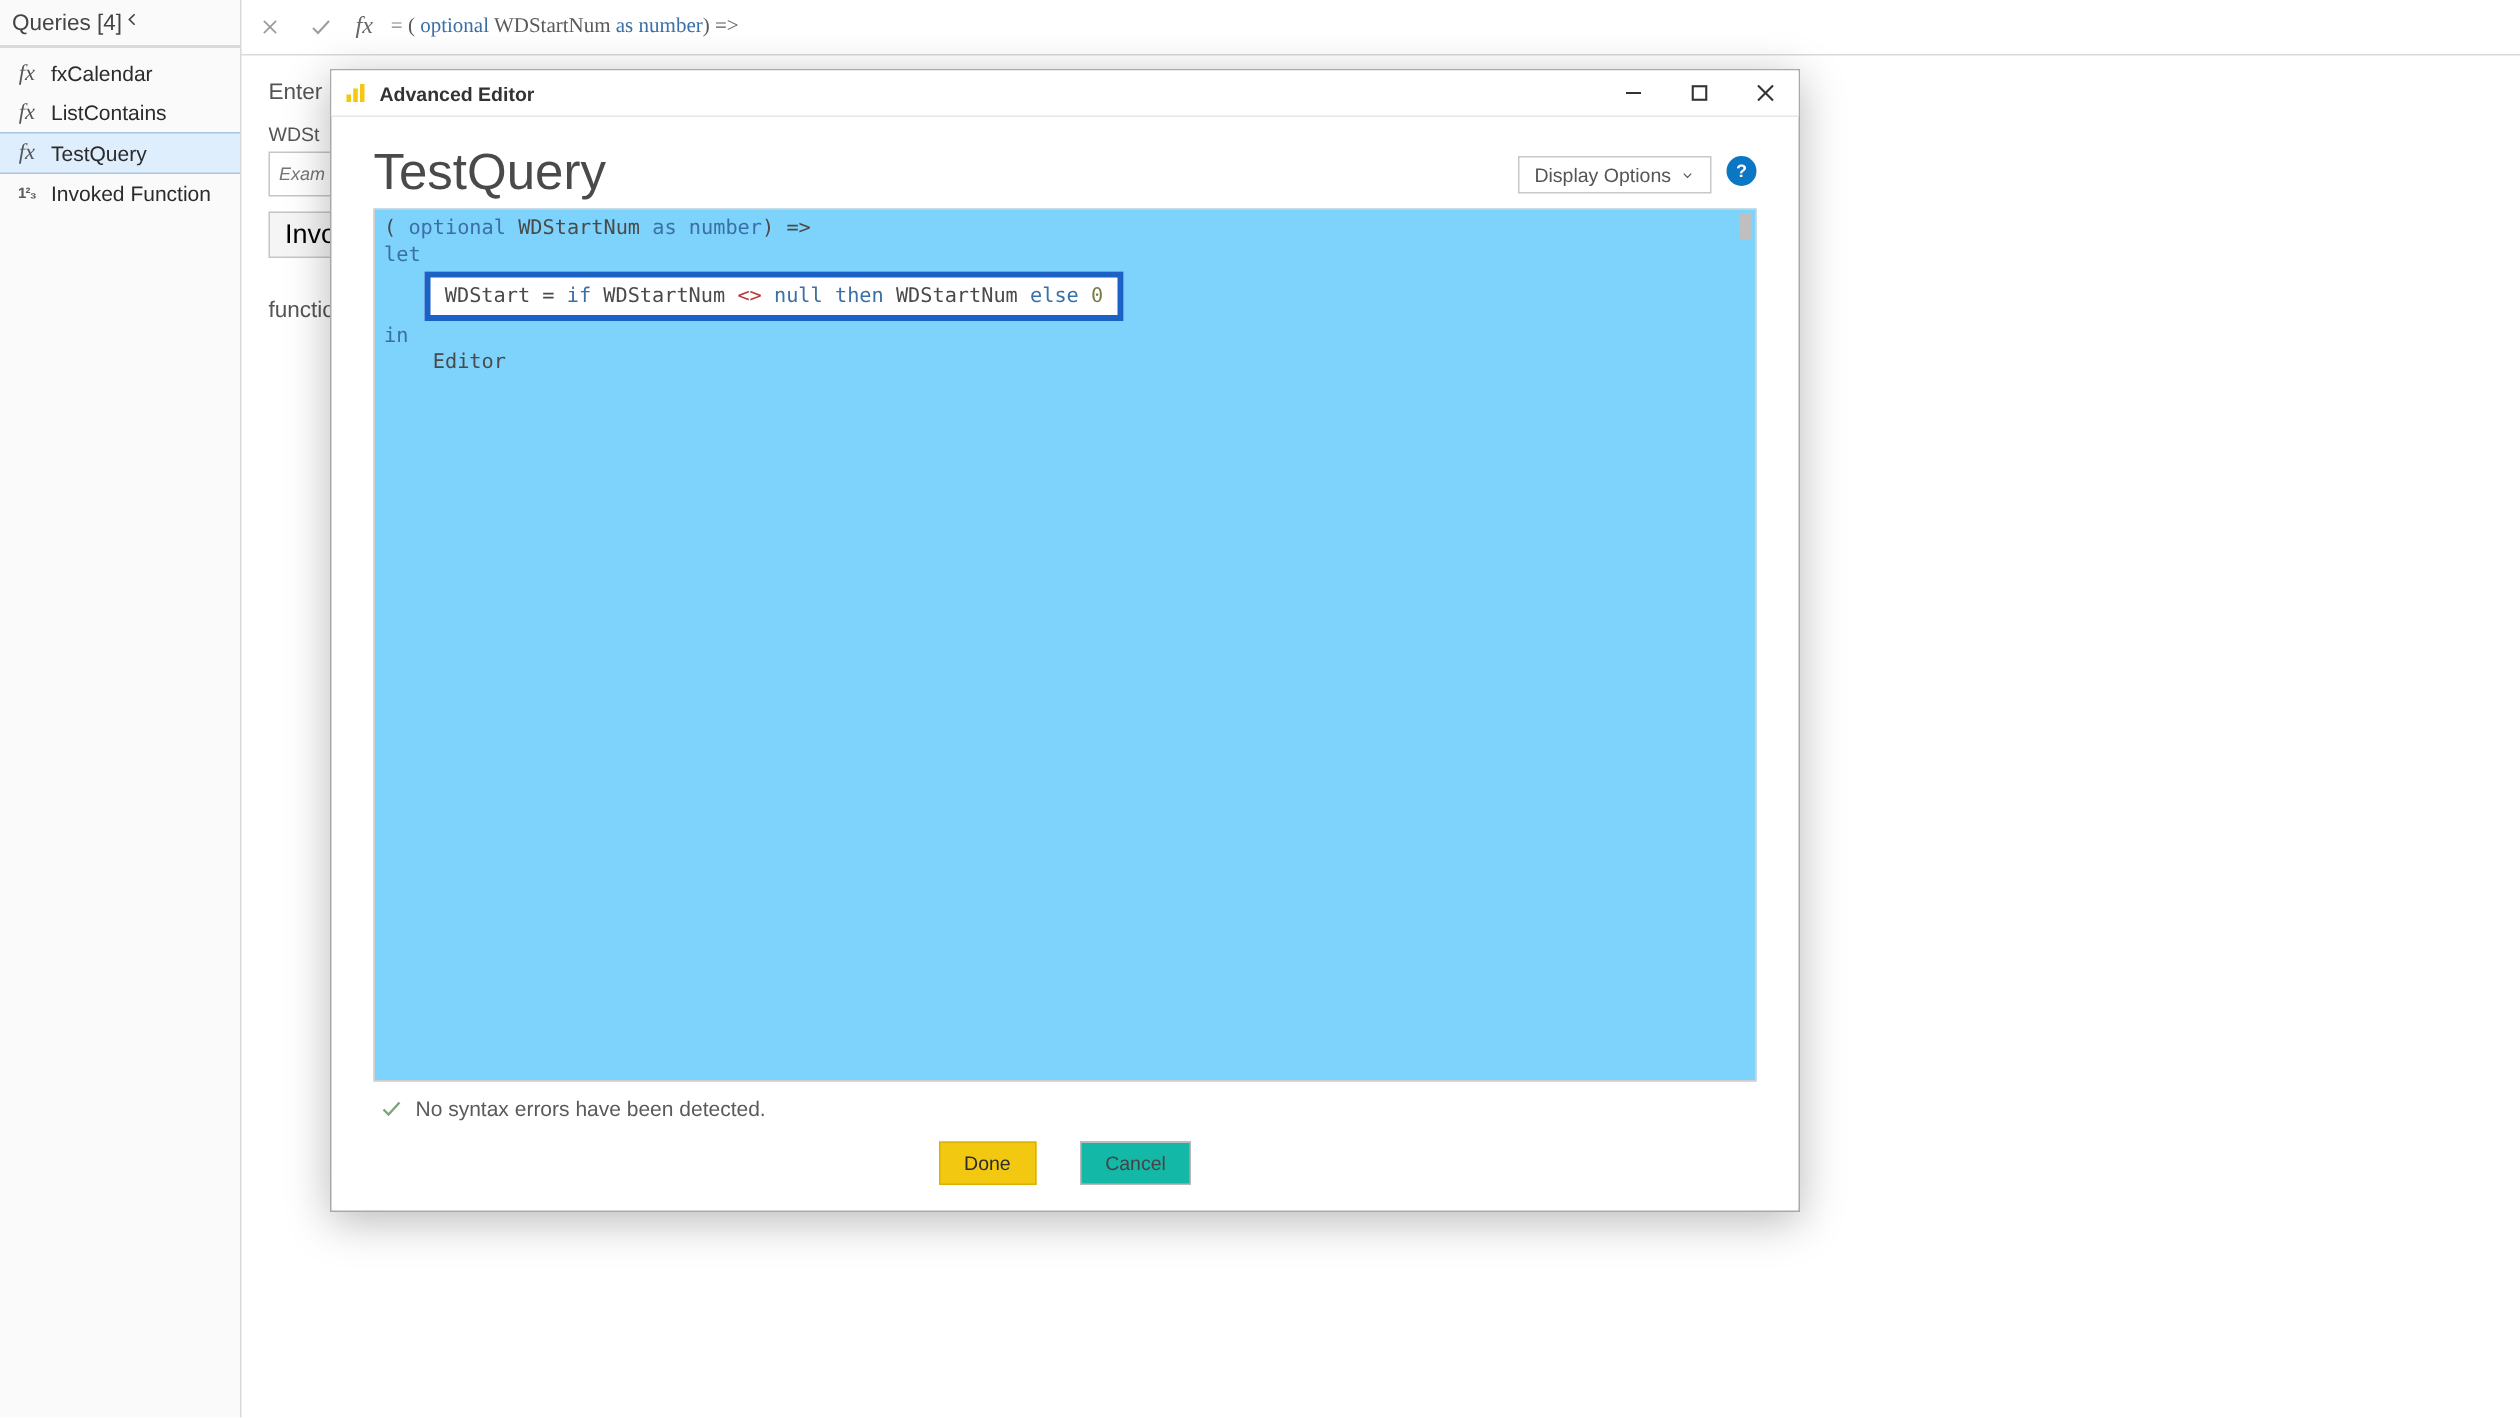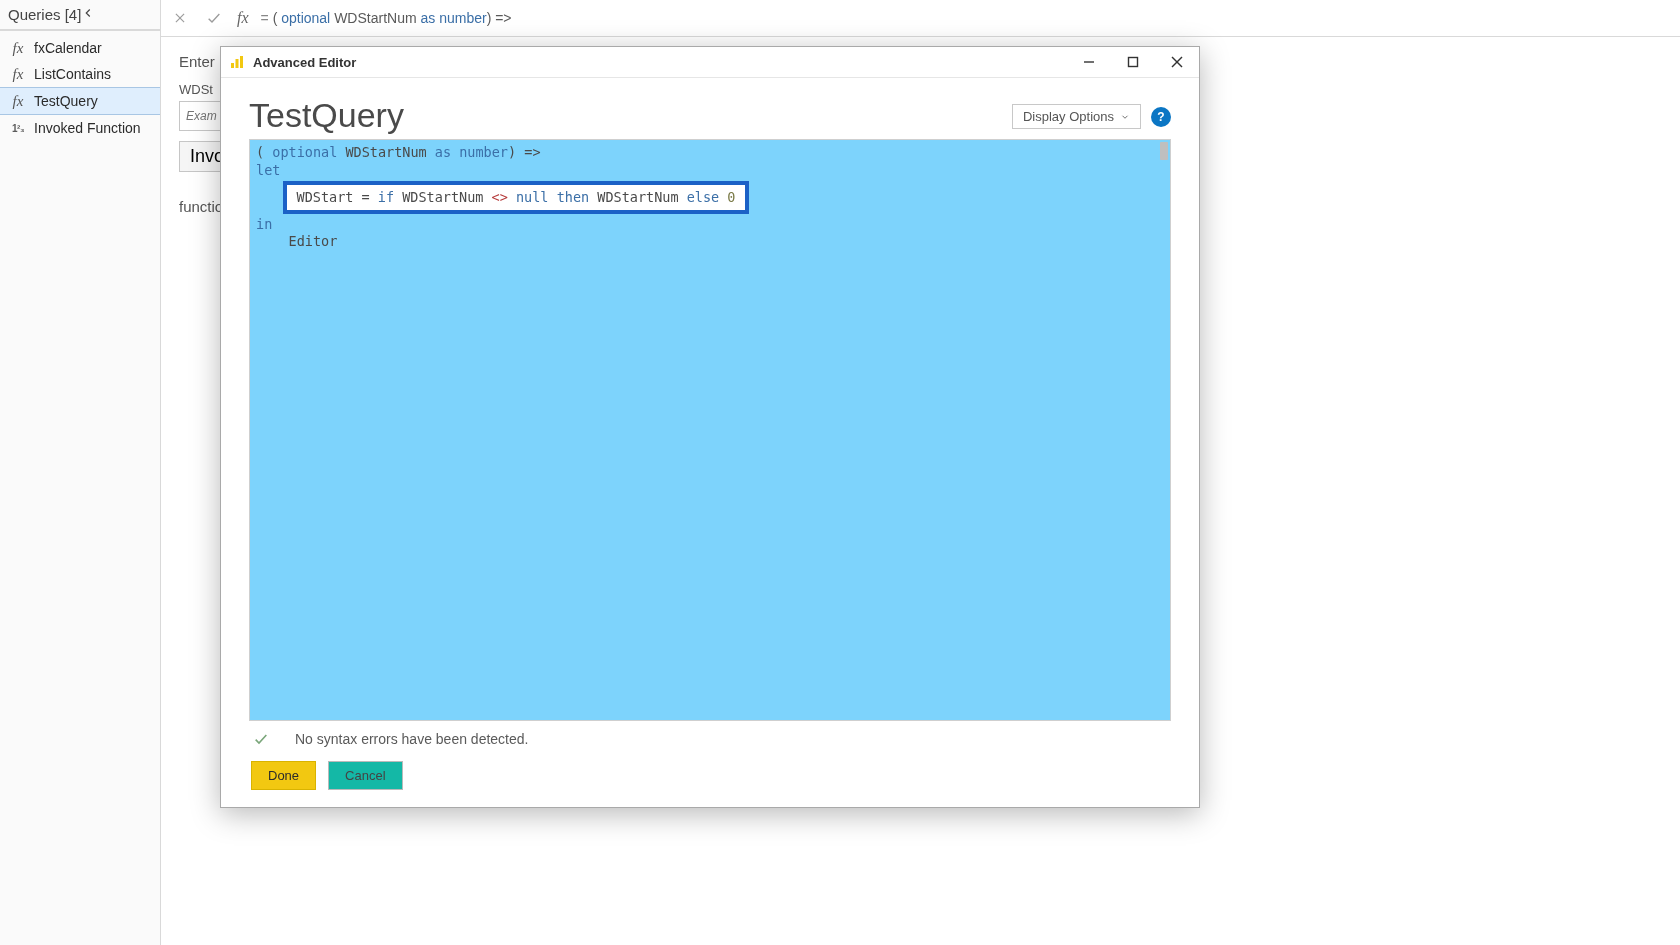--- a/index.html
+++ b/index.html
@@ -14,21 +14,21 @@
   .sb-item.sel{background:#dfeefd;border:1px solid #a8c6e4;border-left:none;border-right:none}
   .sb-item .ico{width:16px;height:16px;display:flex;align-items:center;justify-content:center;font-style:italic;color:#555;font-family:serif;font-size:15px}
   .sb-item .ico.num{font-family:sans-serif;font-style:normal;font-size:10px;color:#5a5a5a;font-weight:600;letter-spacing:-.5px}
 
   
   .main{flex:1;display:flex;flex-direction:column;position:relative}
   .formula-row{display:flex;align-items:center;gap:12px;border-bottom:1px solid #d9d9d9;padding:4px 8px;height:28px}
   .fbtn{width:22px;height:22px;display:flex;align-items:center;justify-content:center;color:#9c9c9c;cursor:pointer}
   .fbtn svg{stroke:#9c9c9c;fill:none;stroke-width:2}
   .fx{font-style:italic;color:#666;font-family:serif;font-size:16px}
-  .formula-text{font-family:Liberation Sans, sans-serif;font-size:14px;color:#5a5a5a}
+  .formula-text{font-family:Liberation Serif, serif;font-size:14px;color:#5a5a5a}
   .formula-text .eq{color:#888}
   .formula-text .kw{color:#3b6fa7}
 
   .main-body{flex:1;padding:16px 18px;color:#555;font-size:15px}
   .enter-lbl{display:block;margin-bottom:12px}
   .field-lbl{font-size:13px;margin-bottom:4px;display:block}
   .tx{border:1px solid #c6c6c6;height:24px;padding:2px 6px;font-size:12px;color:#888;font-style:italic;width:140px;background:#fff;margin-bottom:10px}
   .invoke-btn{border:1px solid #c6c6c6;background:#f5f5f5;padding:4px 10px;font-size:18px;width:46px;overflow:hidden;white-space:nowrap}
   .func-lbl{margin-top:26px;font-size:15px;color:#555}
 
@@ -38,40 +38,40 @@
   .titlebar .pbi{width:16px;height:16px;margin:0 8px;display:inline-block}
   .titlebar .pbi svg{display:block}
   .titlebar .ttxt{flex:1}
   .wbtns{display:flex;height:100%}
   .wbtn{width:44px;display:flex;align-items:center;justify-content:center;cursor:pointer}
   .wbtn svg{stroke:#333;fill:none}
 
   .modal-body{padding:18px 28px 8px 28px;display:flex;flex-direction:column;height:calc(100% - 30px);box-sizing:border-box}
   .modal-head{display:flex;align-items:flex-end;justify-content:space-between;margin-bottom:4px}
   .qname{font-size:34px;font-weight:300;color:#4a4a4a}
-  .head-right{display:flex;align-items:center;gap:10px;margin-bottom:6px}
+  .head-right{display:flex;gap:10px;margin-bottom:6px}
   .disp-opt{border:1px solid #c8c8c8;padding:4px 10px;font-size:13px;color:#555;display:flex;align-items:center;gap:6px;cursor:pointer;background:#fff}
   .disp-opt svg{stroke:#555}
   .help{width:20px;height:20px;border-radius:50%;background:#0b76c4;color:#fff;display:flex;align-items:center;justify-content:center;font-size:12px;font-weight:700;cursor:pointer}
 
   .cursor-arrow{position:absolute;left:140px;top:50px}
 
   .editor{flex:1;border:1px solid #cfcfcf;background:#7dd3fc;position:relative;font-family:Consolas,monospace;font-size:13.5px;line-height:1.3;padding:4px 6px;overflow:hidden}
   .editor .scrollbar{position:absolute;right:2px;top:2px;width:8px;height:18px;background:#bfbfbf;border-radius:1px}
   .code-line{white-space:pre;color:#4a4a4a}
   .code-line .kw{color:#3b6fa7}
   .code-line .num{color:#7a7a46}
   .hl-box{display:inline-block;border:4px solid #1b61c6;padding:4px 10px 3px 10px;margin:2px 0 2px -6px;background:#fff}
   .chev{color:#b63b3b}
 
-  .status{display:flex;align-items:center;gap:26px;padding:10px 4px}
+  .status{display:flex;align-items:center;gap:8px;padding:10px 4px}
   .status svg{stroke:#7aa67a;fill:none;stroke-width:2.4}
   .status-text{color:#5a5a5a;font-size:14px}
 
-  .modal-foot{display:flex;justify-content:flex-start;gap:12px;padding:4px 2px 10px 2px}
+  .modal-foot{display:flex;justify-content:center;gap:29px;padding:4px 2px 10px 2px}
   .mbtn{min-width:64px;padding:6px 16px;border:1px solid #bababa;background:#14b8a6;font-size:13px;color:#444;cursor:pointer}
   .mbtn.primary{background:#f2c811;border-color:#d9b300;color:#2b2b2b;font-weight:400}
 </style>
 </head>
 <body>
 
 <div class="app">
 
   <div class="sidebar">
     <div class="sb-header">

